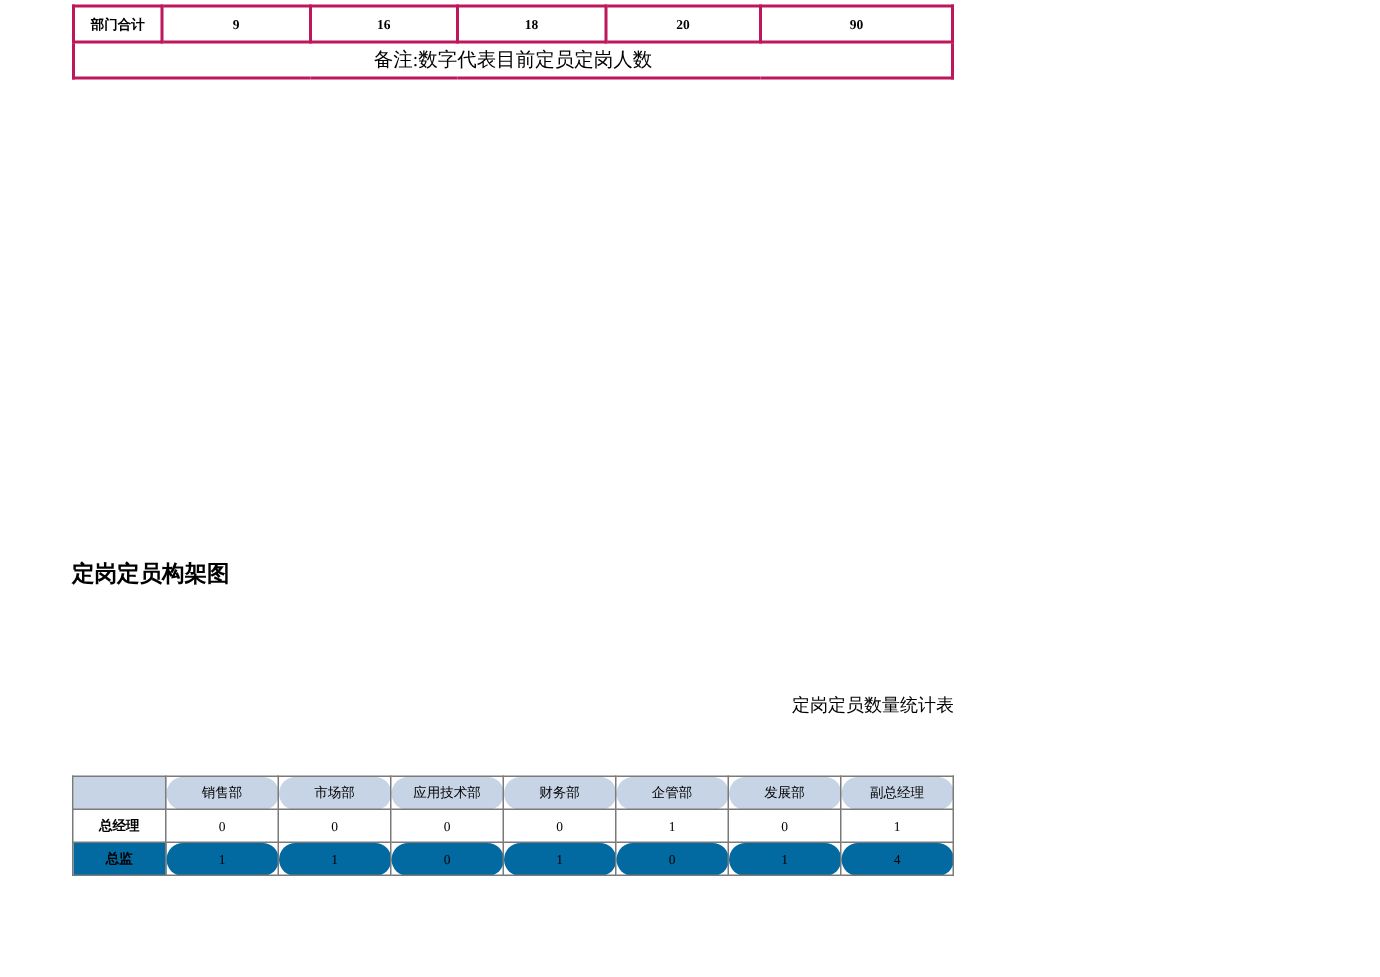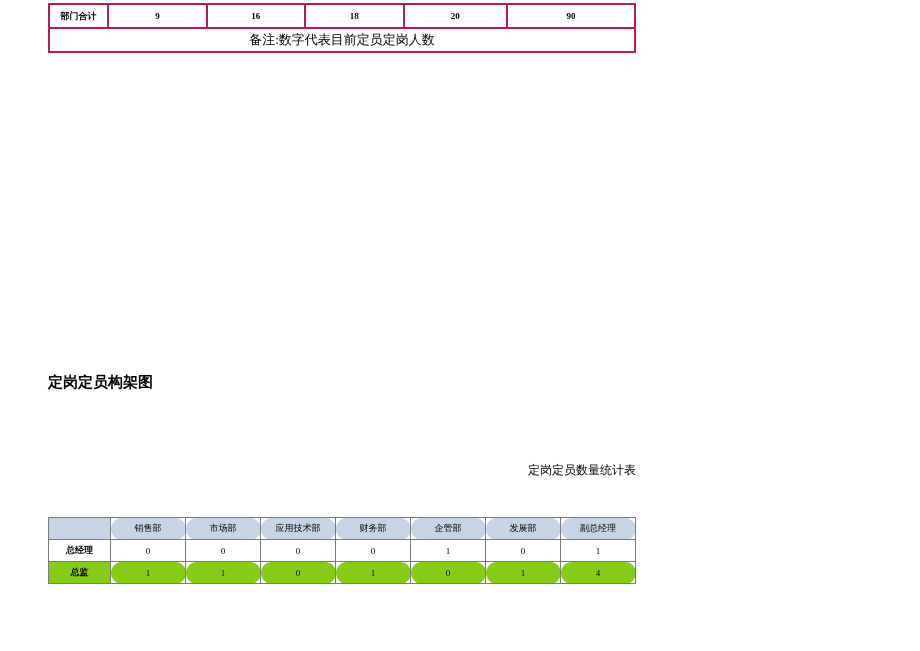--- a/index.html
+++ b/index.html
@@ -69,21 +69,21 @@
     .bottom-table .row-label {
       width: 62px;
       font-weight: bold;
     }
     .bottom-table .data-cell {
       width: 75px;
       font-weight: normal;
       border-radius: 11px;
     }
     .bottom-table .shaded {
-      background: #84cc16;
+      background: #0369a1;
     }
     .bottom-table .corner {
       background: #c6d4e6;
     }
   </style>
 </head>
 <body>
 
 <table class="top-table">
   <tbody>

